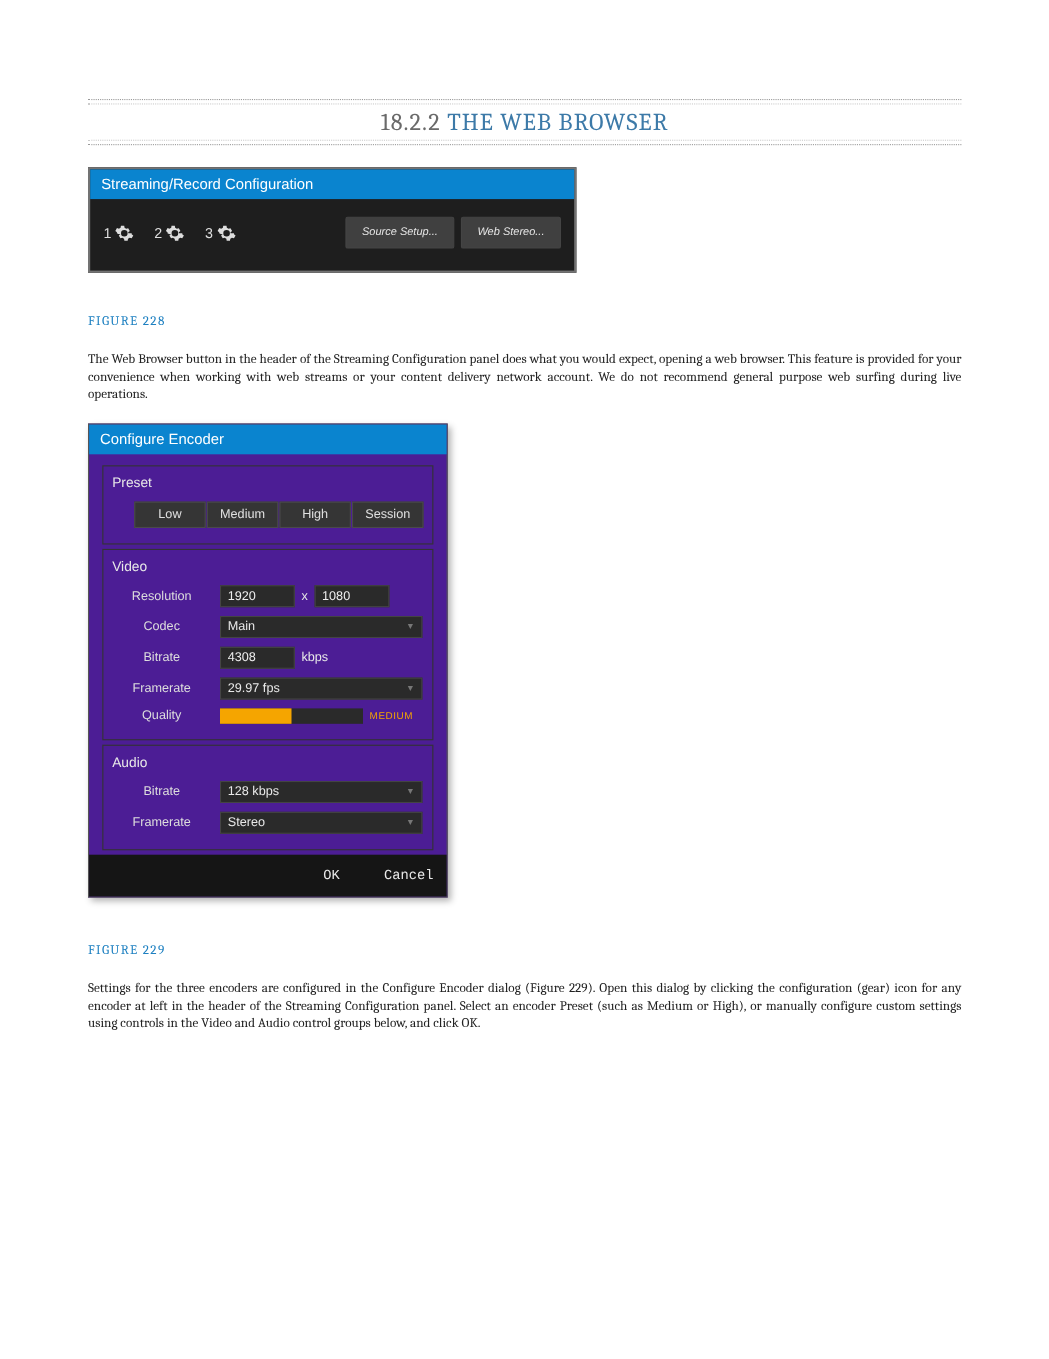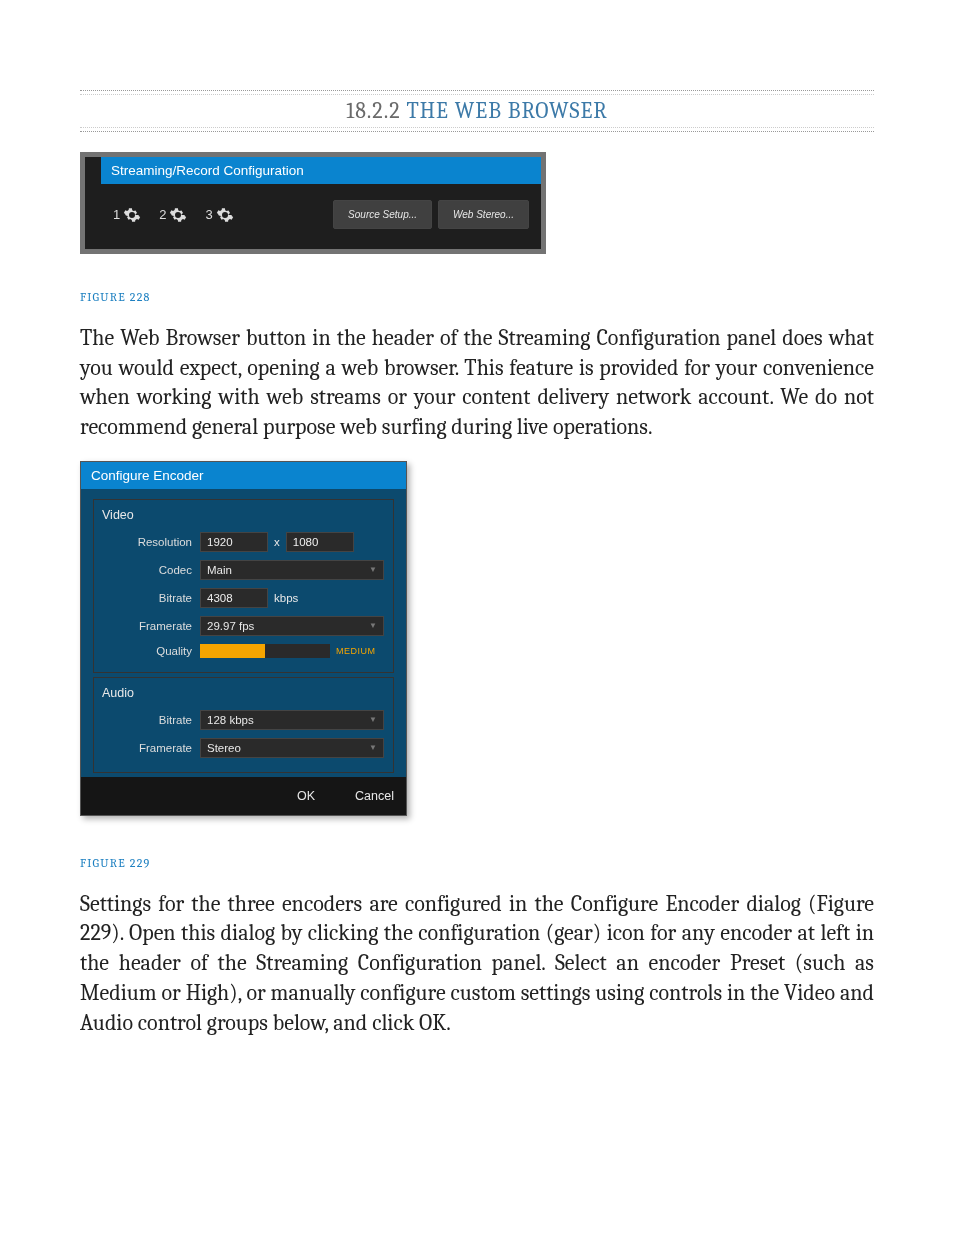--- a/index.html
+++ b/index.html
@@ -30,25 +30,24 @@
     border-top: 1px dotted #ccc;
     border-bottom: 1px dotted #ccc;
     padding: 3px 0;
     margin: -1px 0;
   }
 
   
   .panel1 {
     width: 440px;
     background: #1e1e1e;
-    border: 5px solid #737373;
+    border: 2px solid #737373;
     font-family: "Segoe UI", Arial, sans-serif;
     color: #eee;
     margin-bottom: 36px;
-    padding-left: 16px;
   }
   .panel1-title {
     background: #0a84cf;
     color: #fff;
     font-size: 13.5px;
     padding: 6px 10px;
   }
   .panel1-body {
     display: flex;
     align-items: center;
@@ -79,41 +78,41 @@
   }
 
   .figure-caption {
     color: #1e80c1;
     font-size: 12px;
     letter-spacing: 1.2px;
     margin: 0 0 20px 0;
   }
 
   .body-text {
-    font-size: 22px;
+    font-size: 12px;
     line-height: 1.35;
     text-align: justify;
     margin: 16px 0 18px 0;
   }
 
   .hint-box {
     background: #0a9be8;
     color: #fff;
     font-style: italic;
     font-size: 15px;
     padding: 8px 10px;
     border: 1px solid #888;
     border-bottom: none;
     margin: 0 0 10px 0;
   }
 
   
   .dialog {
     width: 325px;
-    background: #0c4a6e;
+    background: #4c1d95;
     border: 1px solid #555;
     font-family: "Segoe UI", Arial, sans-serif;
     color: #e8e8e8;
     font-size: 12px;
     box-shadow: 3px 3px 6px rgba(0,0,0,0.3);
     margin-bottom: 40px;
   }
   .dialog-title {
     background: #0a84cf;
     color: #fff;
@@ -147,21 +146,21 @@
     text-align: center;
     border: 1px solid #4a4a4a;
   }
   .form-row {
     display: flex;
     align-items: center;
     margin-top: 8px;
   }
   .form-label {
     width: 90px;
-    text-align: right;
+    text-align: center;
     padding-right: 8px;
     font-size: 11.5px;
     color: #ddd;
   }
   .text-input {
     background: #2a2a2a;
     color: #eee;
     border: 1px solid #444;
     padding: 3px 6px;
     width: 54px;
@@ -199,21 +198,21 @@
   .unit { margin-left: 6px; font-size: 11.5px; }
 
   .dialog-footer {
     background: #151515;
     padding: 12px;
     display: flex;
     justify-content: flex-end;
     gap: 40px;
     font-size: 12.5px;
   }
-  .dialog-footer span { cursor: default; }
+  .dialog-footer span { cursor: default; font-family: Liberation Mono, monospace; }
 
   
   .footer {
     position: relative;
     margin-top: 70px;
   }
   .footer-bar {
     height: 14px;
     background: #a8a8a8;
     position: relative;
@@ -276,20 +275,29 @@
   <div class="figure-caption">FIGURE 228</div>
 
   <p class="body-text">The Web Browser button in the header of the Streaming Configuration panel does what you would expect, opening a web browser. This feature is provided for your convenience when working with web streams or your content delivery network account. We do not recommend general purpose web surfing during live operations.</p>
 
 
 
   <div class="dialog">
     <div class="dialog-title">Configure Encoder</div>
     <div class="dialog-body">
 
+      <div class="group">
+        <span class="group-title">Preset</span>
+        <div class="button-row">
+          <div class="preset-btn">Low</div>
+          <div class="preset-btn">Medium</div>
+          <div class="preset-btn">High</div>
+          <div class="preset-btn">Session</div>
+        </div>
+      </div>
 
       <div class="group">
         <span class="group-title">Video</span>
 
         <div class="form-row">
           <span class="form-label">Resolution</span>
           <span class="text-input">1920</span>
           <span class="x-sep">x</span>
           <span class="text-input">1080</span>
         </div>

